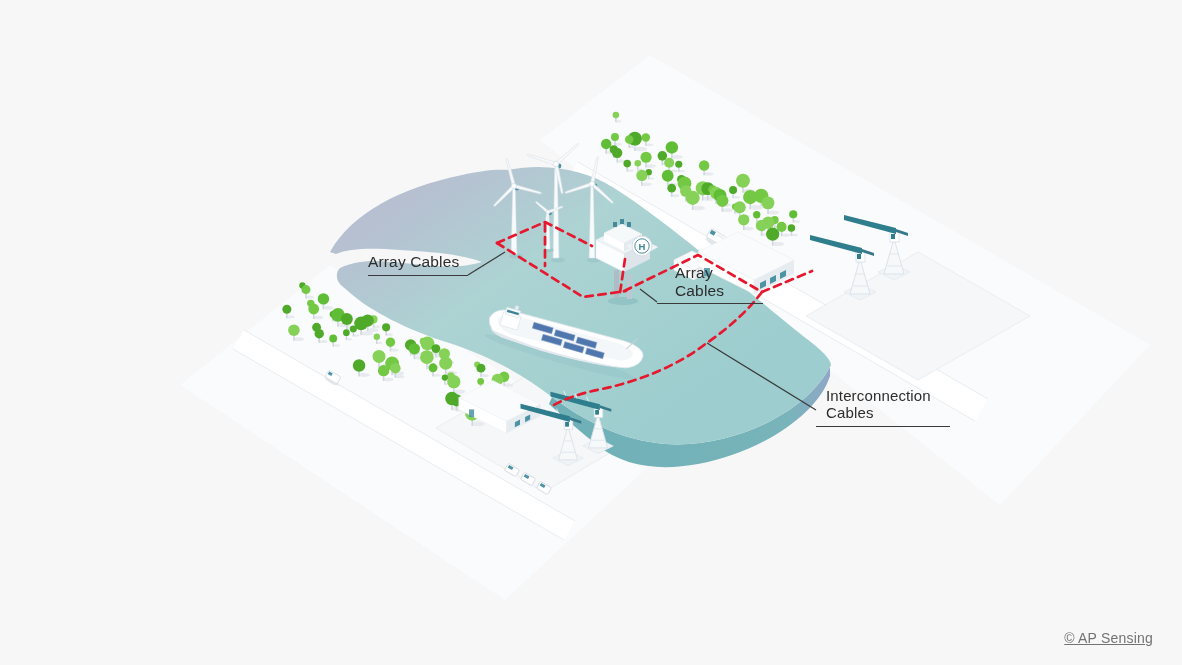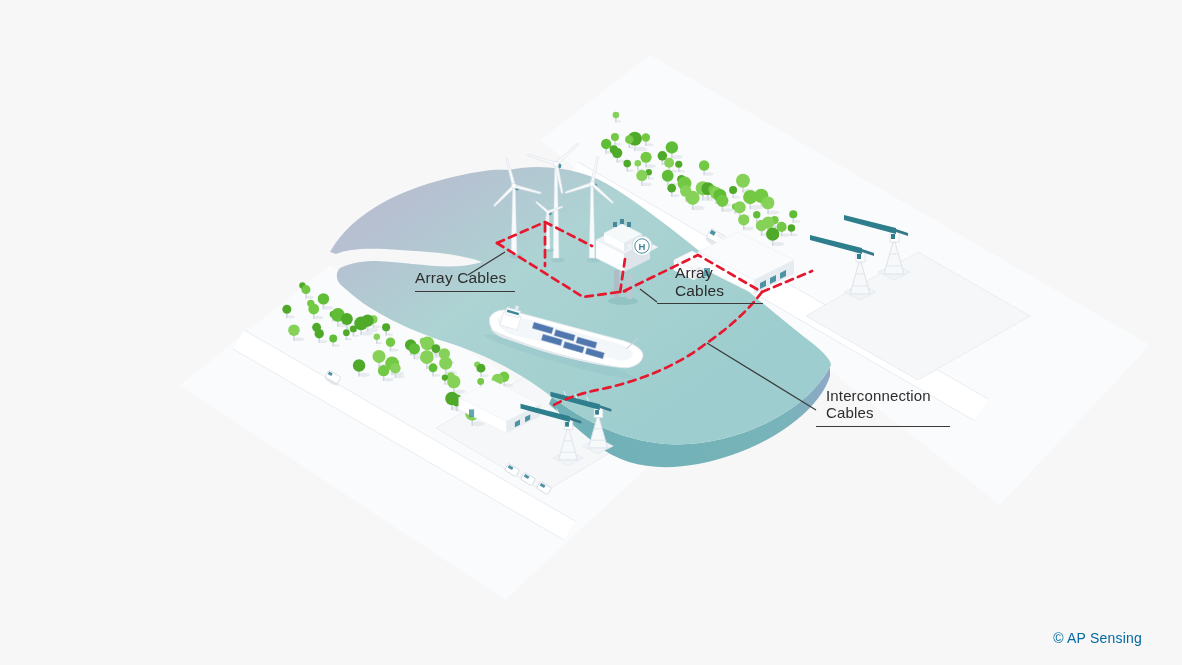--- a/index.html
+++ b/index.html
@@ -10,26 +10,26 @@
   }
   #stage{position:absolute;inset:0;}
   svg{position:absolute;left:0;top:0;}
   .callout{
     position:absolute;
     color:var(--label-text,#2d2d2d);
     font-size:15.5px;line-height:1.13;font-weight:500;letter-spacing:.15px;
     border-bottom:1.4px solid var(--leader,#3a3a3a);
     padding-bottom:4px;white-space:nowrap;
   }
-  #label-array{left:368px;top:269px;width:100px;margin-left:47px;}
+  #label-array{left:368px;top:253px;width:100px;}
   #label-export{left:657px;top:264px;width:88px;padding-left:18px;}
   #label-interconnection{left:816px;top:388px;width:124px;padding-left:10px;font-size:15px;}
   #copyright{
-    position:absolute;right:40px;bottom:19px;
-    color:#0369a1;font-size:14px;letter-spacing:.2px;
+    position:absolute;right:29px;bottom:19px;
+    color:#737373;font-size:14px;letter-spacing:.2px;text-decoration:underline;
   }
 </style>
 </head>
 <body>
 
 <div id="stage">
 <svg width="1182" height="665" viewBox="0 0 1182 665">
   <defs>
     <linearGradient id="waterGrad" gradientUnits="userSpaceOnUse" x1="470" y1="160" x2="660" y2="430">
       <stop offset="0" stop-color="#b6c0d1"></stop>

